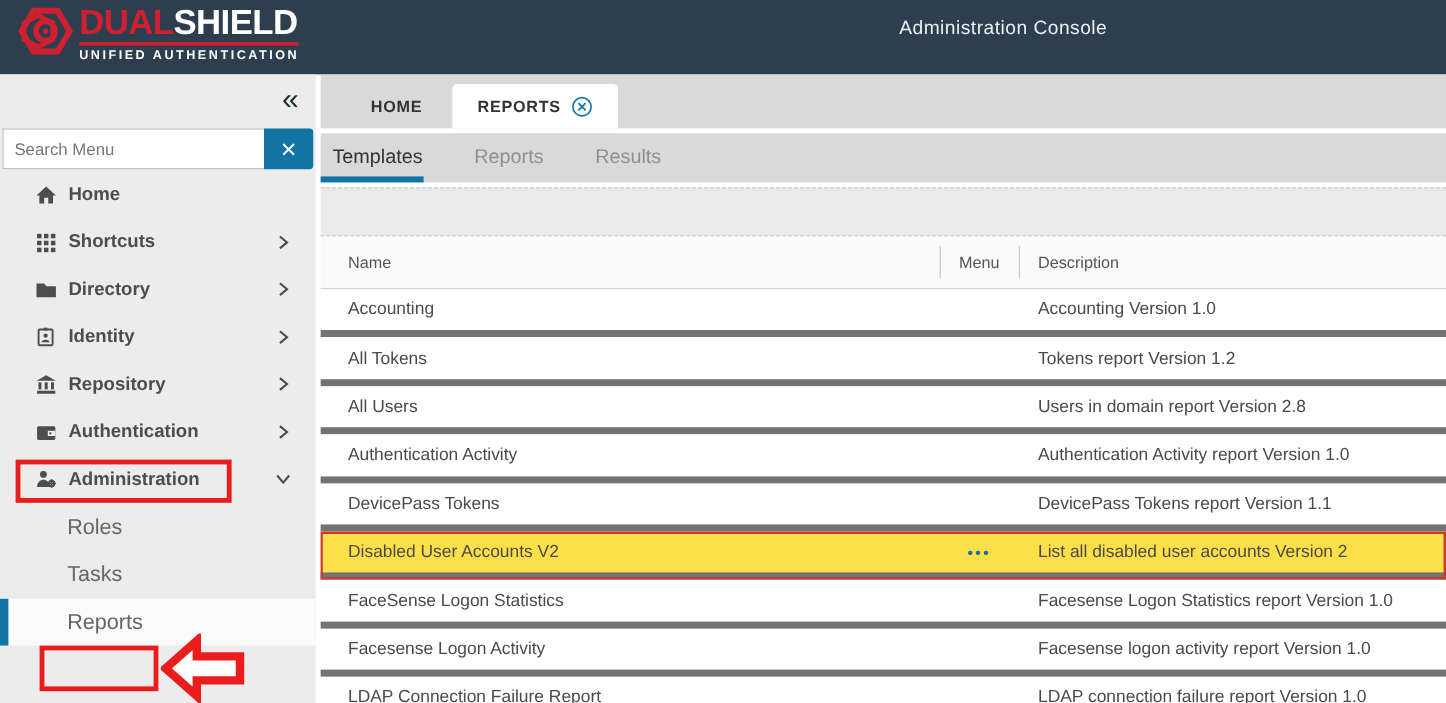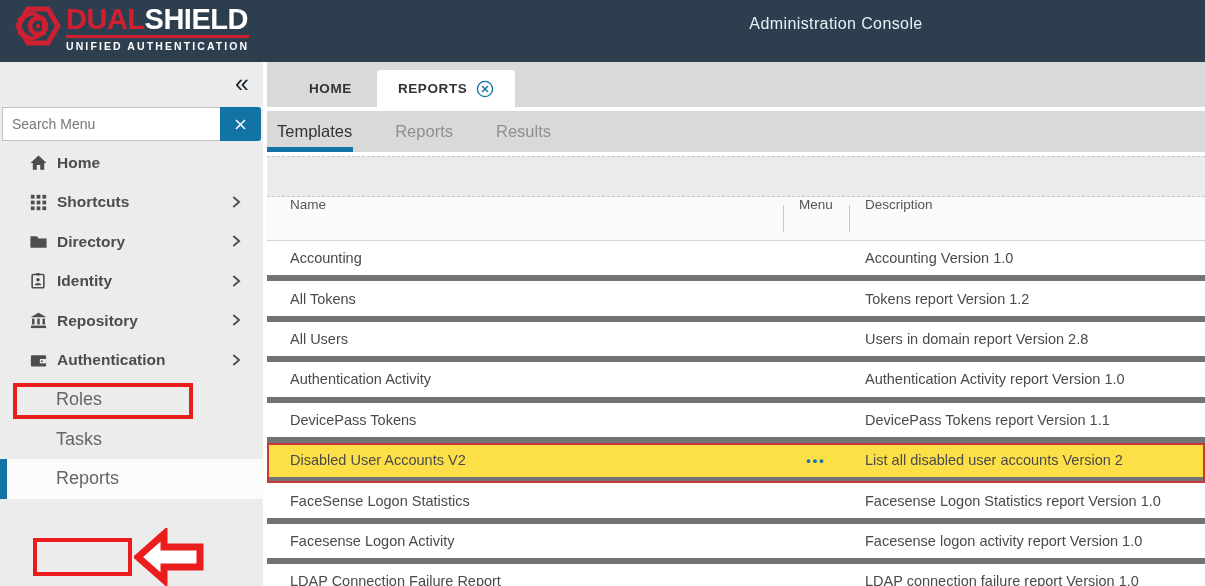--- a/index.html
+++ b/index.html
@@ -45,21 +45,21 @@
   .tab.first { margin-left:17px; }
   .tab.active { background:#fff; border-radius:4px 4px 0 0; gap:9px; padding:0 21px; }
   .subtabbar { margin-top:4px; height:41px; background:#d9d9d9; display:flex; align-items:center; position:relative; }
   .subtab { font-size:16.5px; color:#8f8f8f; cursor:pointer; margin-right:33px; padding:0 5px; }
   .subtab.first { margin-left:5px; }
   .subtab.active { color:#333; }
   .subtab-underline { position:absolute; left:0; bottom:0; width:86px; height:5px; background:#1274a5; }
   .toolbar { margin-top:4px; height:41px; background:#ebebeb;
     border-top:1px dashed #c8c8c8; border-bottom:1px dashed #c8c8c8; }
   .thead { height:44px; background:#fafafa; border-bottom:1px solid #d5d5d5; position:relative;
-    display:flex; color:#555; font-size:13.5px; font-weight:500; }
+    display:flex; align-items:center; color:#555; font-size:13.5px; font-weight:500; }
   .sep { position:absolute; top:8px; bottom:8px; width:1px; background:#c9c9c9; }
   .sep.s1 { left:516px; } .sep.s2 { left:582px; }
   .cell-name { width:516px; padding-left:23px; }
   .cell-menu { width:66px; text-align:center; }
   .cell-desc { flex:1; padding-left:16px; }
   .row { height:40.4px; border-bottom:6px solid #737373; display:flex; align-items:center;
     font-size:14.5px; color:#4a4a4a; background:#fff; cursor:pointer; }
   .row .cell-menu { color:#1274a5; font-weight:800; font-size:13px; letter-spacing:2px; }
   .row.selected { background:#fde047; outline:2px solid #cb3837; outline-offset:-2px; }
 
@@ -193,20 +193,37 @@
         </svg>
       </span>
       <span class="ml">Authentication</span>
       <span class="chev">
         <svg width="18" height="18" viewBox="0 0 20 20">
             <polyline points="7,4.5 13.5,10 7,15.5" fill="none" stroke="#4d4d4d" stroke-width="2"></polyline>
           </svg>
       </span>
     </div>
 
+    <div class="menu-item">
+      <span class="mi">
+        <svg width="19" height="19" viewBox="0 0 20 20">
+          <circle cx="7.6" cy="5.6" r="3" fill="#4d4d4d"></circle>
+          <path d="M2 16.6 c0-4.6 3-6.4 5.6-6.4 2.6 0 5.6 1.8 5.6 6.4 z" fill="#4d4d4d"></path>
+          <circle cx="14.8" cy="13.6" r="2.4" fill="none" stroke="#4d4d4d" stroke-width="1.7"></circle>
+          <line x1="14.8" y1="9.9" x2="14.8" y2="17.3" stroke="#4d4d4d" stroke-width="1.5"></line>
+          <line x1="11.1" y1="13.6" x2="18.5" y2="13.6" stroke="#4d4d4d" stroke-width="1.5"></line>
+        </svg>
+      </span>
+      <span class="ml">Administration</span>
+      <span class="chev">
+        <svg width="18" height="18" viewBox="0 0 20 20">
+            <polyline points="4.5,7 10,13.5 15.5,7" fill="none" stroke="#4d4d4d" stroke-width="2"></polyline>
+          </svg>
+      </span>
+    </div>
 
     <div class="sub-item">Roles</div>
     <div class="sub-item">Tasks</div>
     <div class="sub-item selected">Reports</div>
   </nav>
 </div>
 
 <div class="main">
   <div class="tabbar">
     <div class="tab first">

